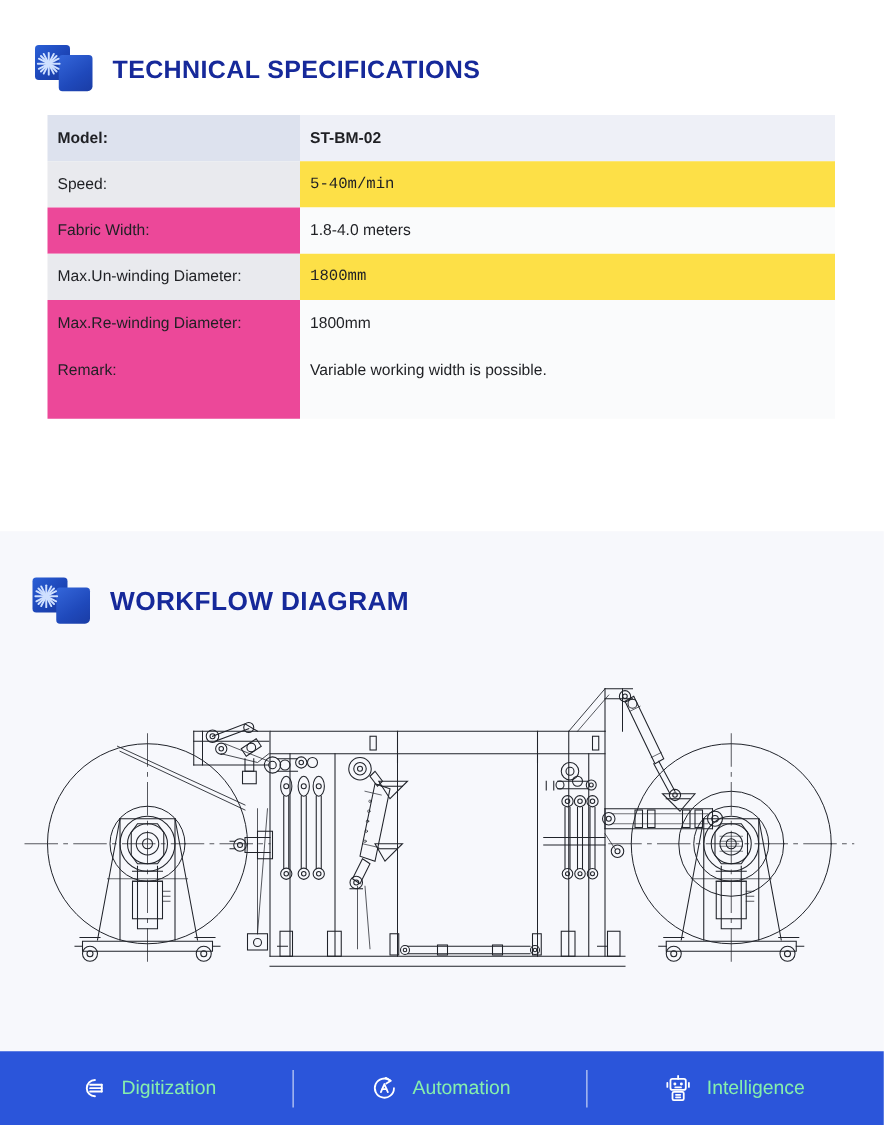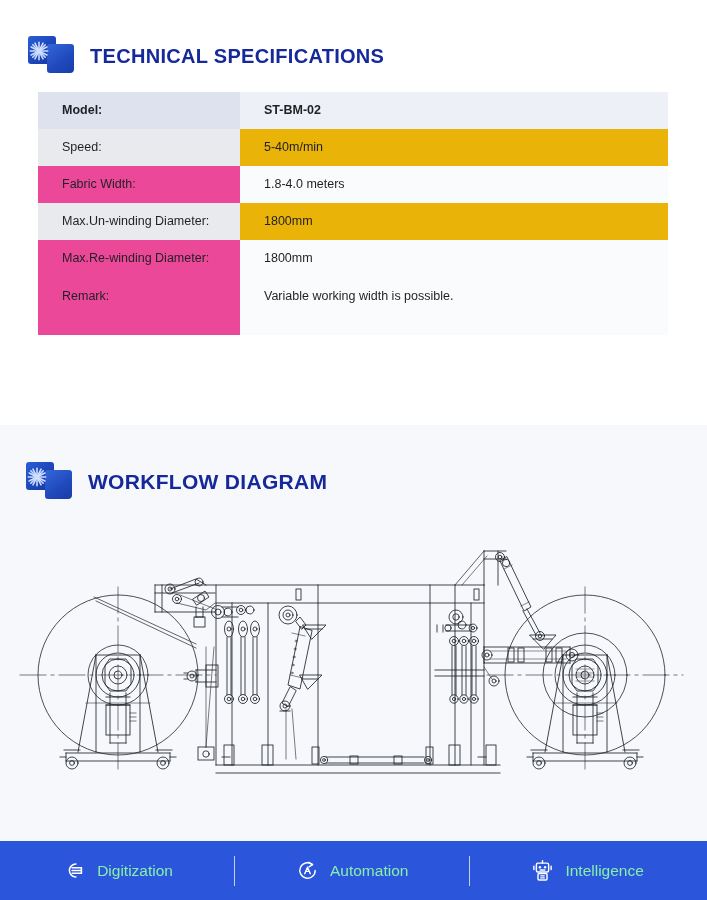--- a/index.html
+++ b/index.html
@@ -70,33 +70,33 @@
   .spec-table {
     position: absolute;
     left: 38px; top: 92px;
     width: 630px;
     border-collapse: collapse;
     table-layout: fixed;
     font-size: 12.5px;
     color: #1f2024;
   }
   .spec-table td {
-    padding: 10px 24px;
+    padding: 10px 8px;
     vertical-align: middle;
     border: none;
     line-height: 1.35;
   }
   .spec-table td.k { width: 202px; }
   .spec-table td.v { width: 428px; }
 
   .spec-table tr.head td.k { background: #dde2ee; font-weight: bold; }
   .spec-table tr.head td.v { background: #eef0f7; font-weight: bold; }
 
   .spec-table tr.odd  td.k { background: #e9eaee; }
-  .spec-table tr.odd  td.v { background: #eab308; }
+  .spec-table tr.odd  td.v { background: #fde047; font-family: Liberation Mono, monospace; }
   .spec-table tr.even td.k { background: #ec4899; }
   .spec-table tr.even td.v { background: #fafbfc; }
 
   .spec-table tr.tall td { padding-top: 12px; padding-bottom: 30px; }
 
   
   .workflow-section {
     position: absolute;
     left: 0; top: 425px;
     width: 707px;

